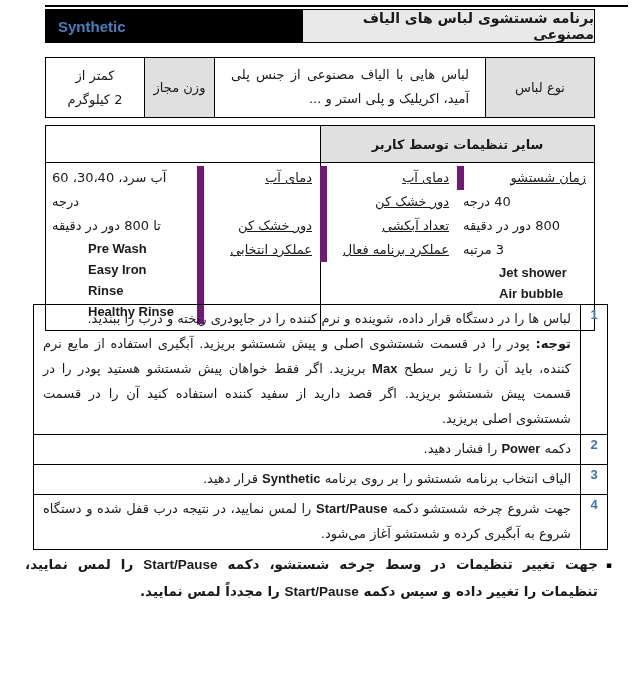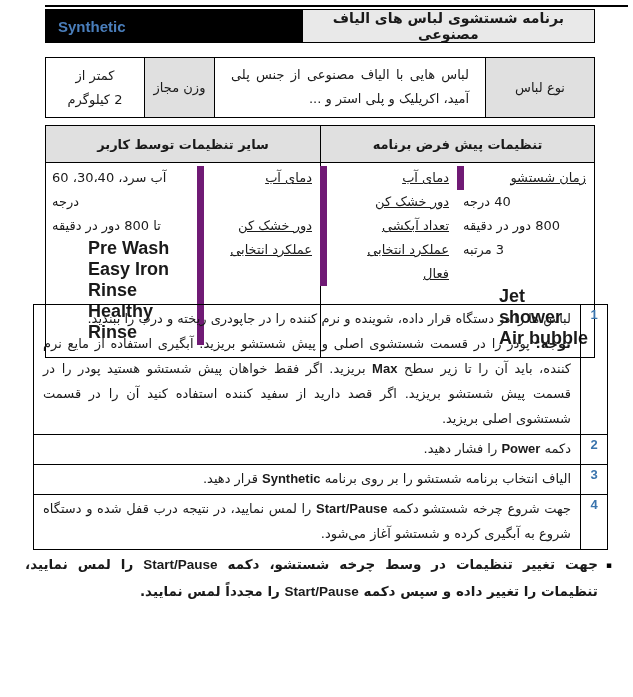--- a/index.html
+++ b/index.html
@@ -18,21 +18,21 @@
     display:flex;align-items:center;padding-left:12px;
   }
   .hdr-black .prog{
     color:var(--accent-blue,#4a7ebb);font-weight:bold;font-size:15px;
     font-family:"Liberation Sans","DejaVu Sans",sans-serif;
   }
   .hdr-gray{
     width:313px;box-sizing:border-box;background:var(--header-gray,#e9e9e9);
     border:1px solid #000;border-left:none;
     display:flex;align-items:center;justify-content:center;
-    font-weight:bold;font-size:14px;direction:rtl;text-align:center;
+    font-weight:bold;font-size:14px;direction:rtl;
   }
 
   
   .t2{
     position:absolute;left:45px;top:57px;width:550px;height:61px;box-sizing:border-box;
     border:1px solid #000;display:grid;grid-template-columns:109px 271px 70px 98px;
     direction:rtl;font-size:13px;
   }
   .t2 > div{box-sizing:border-box;}
   .t2 > div:not(:last-child){border-left:1px solid #000;}
@@ -53,21 +53,21 @@
   .t3-body{display:grid;grid-template-columns:274px 274px;direction:rtl;min-height:143px;}
   .half{box-sizing:border-box;display:grid;align-content:start;direction:rtl;padding:3px 0 6px;}
   .half.default{grid-template-columns:137px 137px;border-left:1px solid #000;}
   .half.user{grid-template-columns:123px 151px;}
   .half .lab{
     box-sizing:border-box;border-left:7px solid #701a75;padding:0 8px 0 12px;
     line-height:24px;text-align:right;direction:rtl;text-decoration:underline;
   }
   .half .val{box-sizing:border-box;padding:0 6px;line-height:24px;}
   .half .val .line{text-align:left;unicode-bidi:plaintext;}
-  .half .val .line.latin{font-weight:bold;font-size:18px;line-height:21px;padding-left:36px;}
+  .half .val .line.latin{font-weight:bold;font-size:13px;line-height:21px;padding-left:36px;}
   .half .val.tall{padding-bottom:2px;}
 
   
   .steps{
     position:absolute;left:33px;top:304px;width:575px;box-sizing:border-box;
     border:1.5px solid #000;font-size:13px;
   }
   .step-row{display:flex;direction:rtl;}
   .step-row:not(:last-child){border-bottom:1.5px solid #000;}
   .step-num{
@@ -110,40 +110,39 @@
     <div class="just">لباس هایی با الیاف مصنوعی از جنس پلی آمید، اکریلیک و پلی استر و ...</div>
     <div class="gray center">وزن مجاز</div>
     <div class="center">
       <div>کمتر از</div>
       <div>2 کیلوگرم</div>
     </div>
   </div>
 
   <div class="t3">
     <div class="t3-head">
-      <div>تنظیمات پیش فرض برنامه</div>
       <div>سایر تنظیمات توسط کاربر</div>
     </div>
     <div class="t3-body">
 
       <div class="half default">
         <div class="lab">زمان شستشو</div>
         <div class="lab">دمای آب</div>
         <div class="val">
           <div class="line">40 درجه</div>
         </div>
         <div class="lab">دور خشک کن</div>
         <div class="val">
           <div class="line">800 دور در دقیقه</div>
         </div>
         <div class="lab">تعداد آبکشی</div>
         <div class="val">
           <div class="line">3 مرتبه</div>
         </div>
-        <div class="lab">عملکرد انتخابی فعال</div>
+        <div class="lab">عملکرد برنامه فعال</div>
         <div class="val tall">
           <div class="line latin">Jet shower</div>
           <div class="line latin">Air bubble</div>
         </div>
       </div>
 
       <div class="half user">
         <div class="lab">دمای آب</div>
         <div class="val">
           <div class="line">آب سرد، 30،40، 60 درجه</div>

